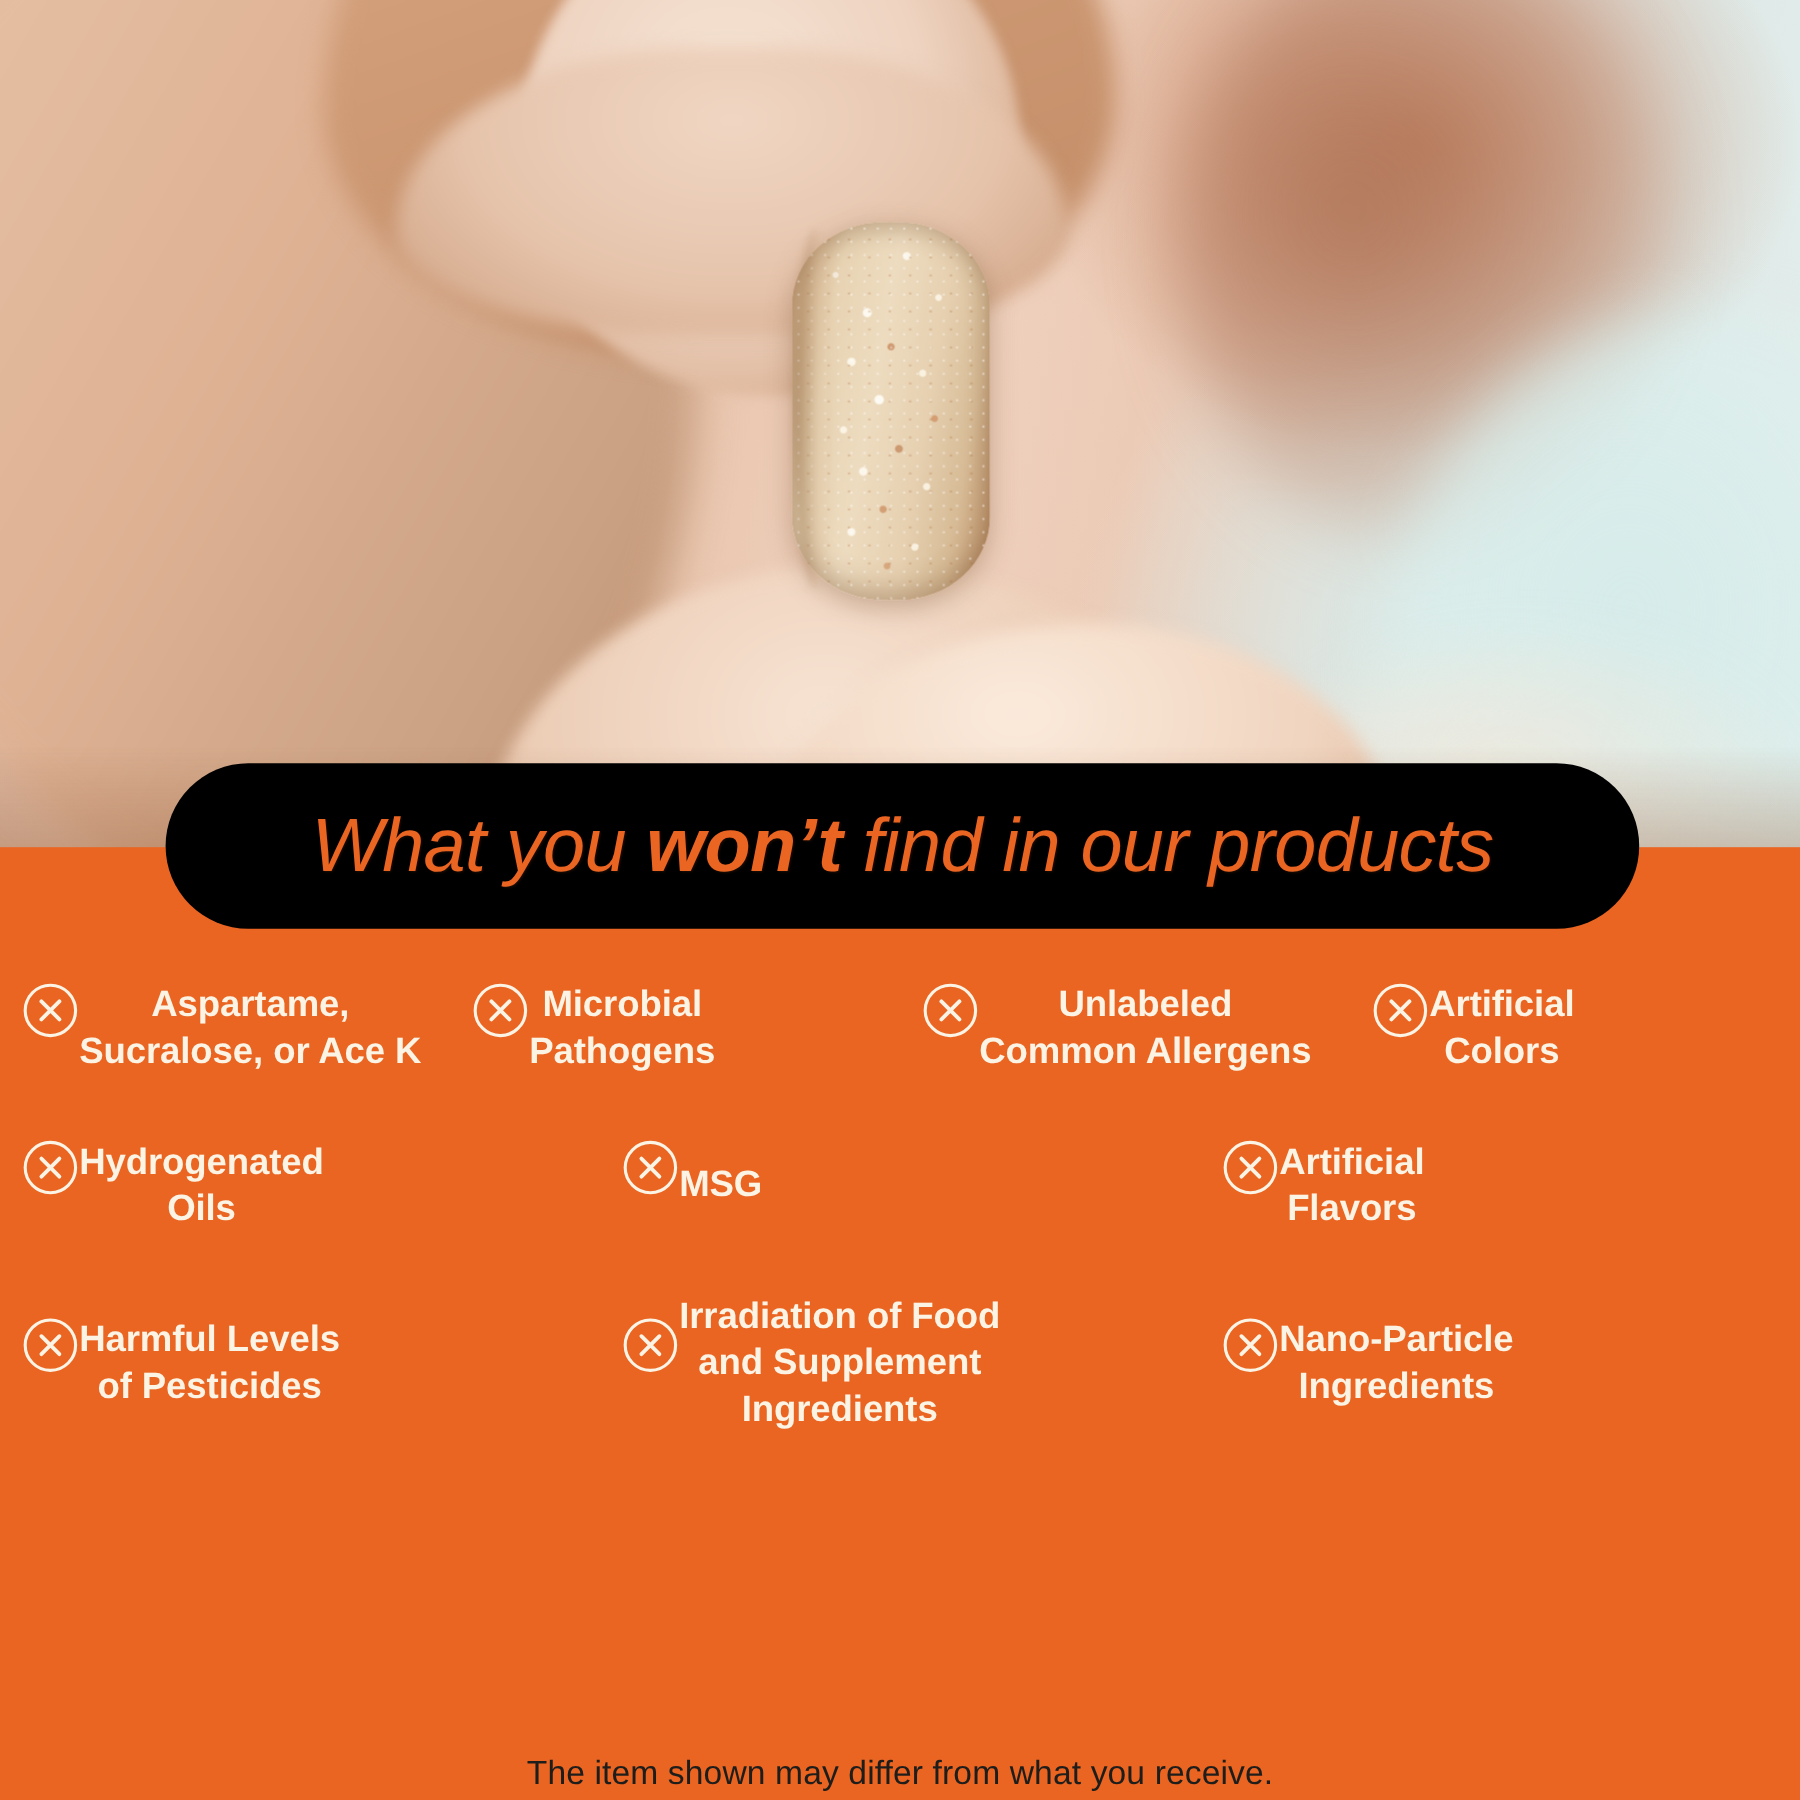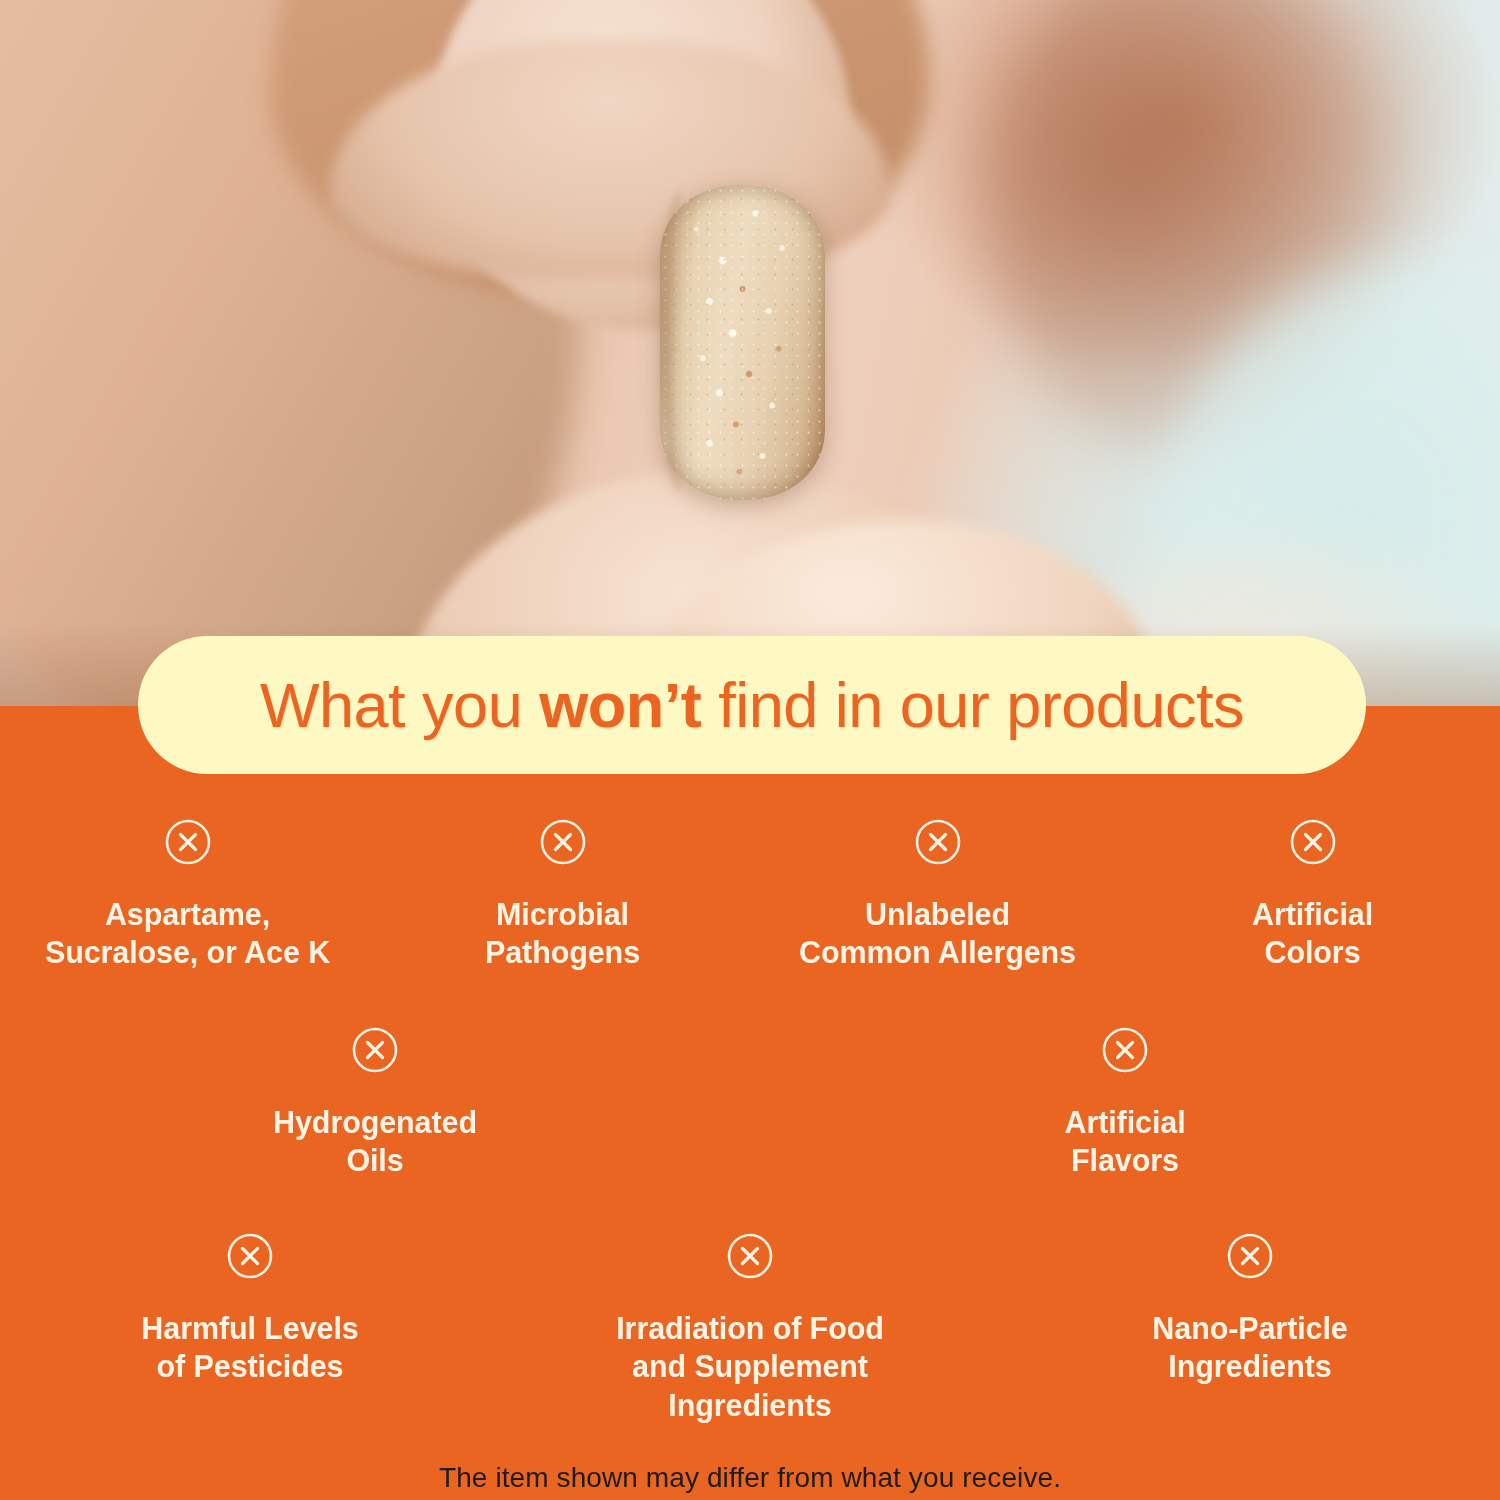--- a/index.html
+++ b/index.html
@@ -184,26 +184,27 @@
     left: 0; top: 706px;
     width: 1500px; height: 794px;
     background: #EA6422;
   }
 
   
   .title-pill {
     position: absolute;
     left: 138px; top: 636px;
     width: 1228px; height: 138px;
-    background: #fef9c3;
+    background: #000000;
     border-radius: 70px;
     display: flex;
     align-items: center;
     justify-content: center;
     z-index: 5;
+    font-style: italic;
   }
   .title-text {
     font-size: 63px;
     letter-spacing: -0.5px;
     color: #EA6422;
     white-space: nowrap;
     font-weight: 500;
     text-shadow: 1px 1px 2px rgba(180,80,30,0.18);
   }
   .title-text .bold { font-weight: 800; }
@@ -215,21 +216,21 @@
     width: 1500px;
     z-index: 4;
   }
   .grid-row {
     display: flex;
     width: 1500px;
   }
   .cell {
     flex: 1 1 0;
     display: flex;
-    flex-direction: column;
+    flex-direction: row;
     align-items: center;
     padding: 0 18px;
     box-sizing: border-box;
   }
   .row1 .cell { padding-bottom: 22px; }
   .row2 .cell { padding-bottom: 22px; }
 
   .x-icon {
     width: 48px; height: 48px;
     display: block;
@@ -343,20 +344,27 @@
           <path d="M16.5 16.5 L31.5 31.5 M31.5 16.5 L16.5 31.5" stroke="#FBF3E4" stroke-width="3.2" stroke-linecap="round"></path>
         </svg>
         <div class="cell-label">Hydrogenated
 Oils</div>
       </div>
       <div class="cell">
         <svg class="x-icon" viewBox="0 0 48 48">
           <circle cx="24" cy="24" r="21" fill="none" stroke="#FBF3E4" stroke-width="2.6"></circle>
           <path d="M16.5 16.5 L31.5 31.5 M31.5 16.5 L16.5 31.5" stroke="#FBF3E4" stroke-width="3.2" stroke-linecap="round"></path>
         </svg>
+        <div class="cell-label">MSG</div>
+      </div>
+      <div class="cell">
+        <svg class="x-icon" viewBox="0 0 48 48">
+          <circle cx="24" cy="24" r="21" fill="none" stroke="#FBF3E4" stroke-width="2.6"></circle>
+          <path d="M16.5 16.5 L31.5 31.5 M31.5 16.5 L16.5 31.5" stroke="#FBF3E4" stroke-width="3.2" stroke-linecap="round"></path>
+        </svg>
         <div class="cell-label">Artificial
 Flavors</div>
       </div>
     </div>
 
     <div class="row-spacer-2"></div>
 
     <div class="grid-row row3">
       <div class="cell">
         <svg class="x-icon" viewBox="0 0 48 48">

